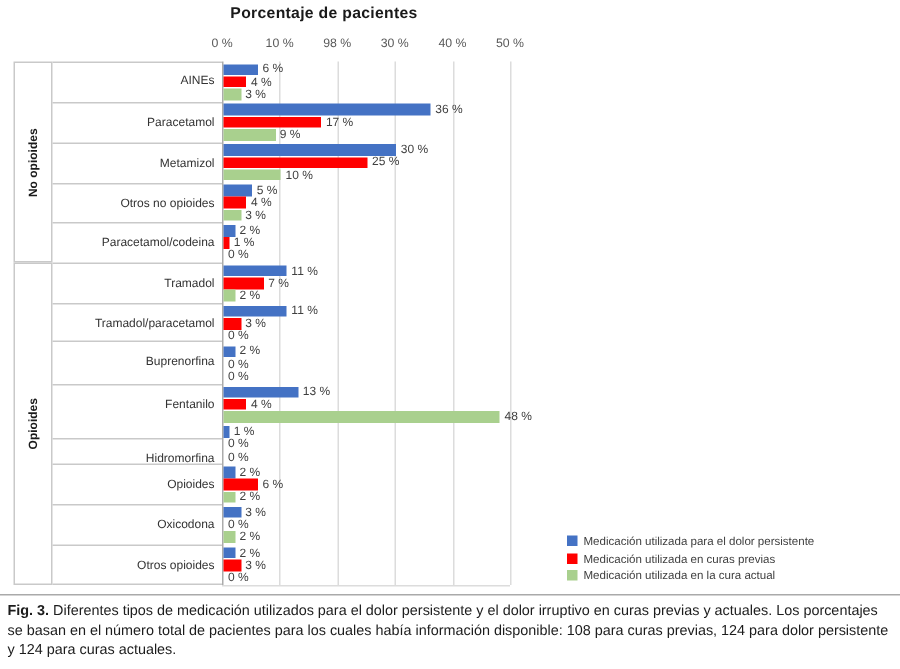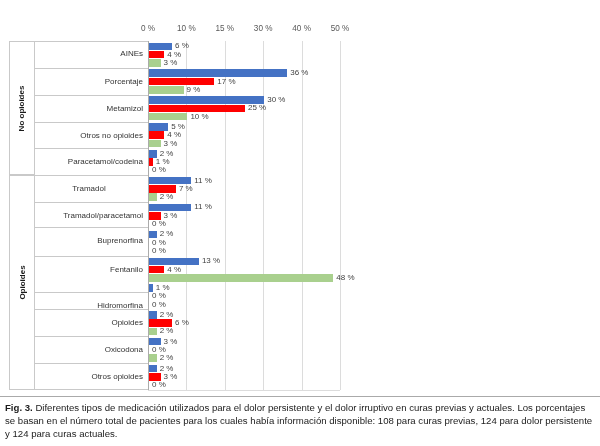--- a/index.html
+++ b/index.html
@@ -73,47 +73,48 @@
     padding:4px 5px 0 5px;
     font-size:9.6px;line-height:1.38;color:#1c1c1c;text-align:left;
   }
   .cap-label{font-weight:bold;}
 </style>
 </head>
 <body>
 
 <div class="figure">
 
+  <div class="chart-title">Porcentaje de pacientes</div>
 
   <div>
     <span class="tick" style="left:128px">0 %</span>
     <span class="tick" style="left:166.4px">10 %</span>
-    <span class="tick" style="left:204.8px">15 %</span>
+    <span class="tick" style="left:204.8px">98 %</span>
     <span class="tick" style="left:243.2px">30 %</span>
     <span class="tick" style="left:281.6px">40 %</span>
     <span class="tick" style="left:320px">50 %</span>
   </div>
 
   <div class="label-area">
     <div class="label-frame"></div>
     <div>
         <div class="group-cell" style="top: 0px; height: 134.231px;">
           <span>No opioides</span>
         </div>
         <div class="group-cell" style="top: 134.231px; height: 214.769px;">
           <span>Opioides</span>
         </div>
       </div>
     <div>
         <div class="cat-cell first" style="top: 0px; height: 26.8462px; line-height: 26.8462px;">AINEs</div>
-        <div class="cat-cell" style="top: 26.8462px; height: 26.8462px; line-height: 26.8462px;">Porcentaje</div>
+        <div class="cat-cell" style="top: 26.8462px; height: 26.8462px; line-height: 26.8462px;">Paracetamol</div>
         <div class="cat-cell" style="top: 53.6923px; height: 26.8462px; line-height: 26.8462px;">Metamizol</div>
         <div class="cat-cell" style="top: 80.5385px; height: 26.8462px; line-height: 26.8462px;">Otros no opioides</div>
         <div class="cat-cell" style="top: 107.385px; height: 26.8462px; line-height: 26.8462px;">Paracetamol/codeina</div>
-        <div class="cat-cell" style="top: 134.231px; height: 26.8462px; line-height: 26.8462px; text-align: center;">Tramadol</div>
+        <div class="cat-cell" style="top: 134.231px; height: 26.8462px; line-height: 26.8462px;">Tramadol</div>
         <div class="cat-cell" style="top: 161.077px; height: 26.8462px; line-height: 26.8462px;">Tramadol/paracetamol</div>
         <div class="cat-cell" style="top: 186px; height: 26.8462px; line-height: 26.8462px;">Buprenorfina</div>
         <div class="cat-cell" style="top: 214.769px; height: 26.8462px; line-height: 26.8462px;">Fentanilo</div>
         <div class="cat-cell" style="top: 251px; height: 26.8462px; line-height: 26.8462px;">Hidromorfina</div>
         <div class="cat-cell" style="top: 268.462px; height: 26.8462px; line-height: 26.8462px;">Opioides</div>
         <div class="cat-cell" style="top: 295.308px; height: 26.8462px; line-height: 26.8462px;">Oxicodona</div>
         <div class="cat-cell" style="top: 322.154px; height: 44px; line-height: 26.8462px;">Otros opioides</div>
       </div>
   </div>
 
@@ -302,19 +303,33 @@
           <div class="bar" style="width: 11.52px; background: rgb(255, 0, 0);"></div>
           <span class="val">3 %</span>
         </div>
         <div class="bar-line" style="top: 18.2px;">
           <div class="bar" style="width: 0px; background: rgb(169, 208, 142);"></div>
           <span class="val">0 %</span>
         </div>
       </div>
     </div>
 
+  <div class="legend">
+    <div class="leg-item">
+      <span class="swatch" style="background: rgb(68, 114, 196);"></span>
+      <span class="leg-label">Medicación utilizada para el dolor persistente</span>
+    </div>
+    <div class="leg-item">
+      <span class="swatch" style="background: rgb(255, 0, 0);"></span>
+      <span class="leg-label">Medicación utilizada en curas previas</span>
+    </div>
+    <div class="leg-item">
+      <span class="swatch" style="background: rgb(169, 208, 142);"></span>
+      <span class="leg-label">Medicación utilizada en la cura actual</span>
+    </div>
+  </div>
 
   <div class="caption">
     <span class="cap-label">Fig. 3.</span>
     <span>Diferentes tipos de medicación utilizados para el dolor persistente y el dolor irruptivo en curas previas y actuales. Los porcentajes se basan en el número total de pacientes para los cuales había información disponible: 108 para curas previas, 124 para dolor persistente y 124 para curas actuales.</span>
   </div>
 
 </div>
 
 </body></html>

